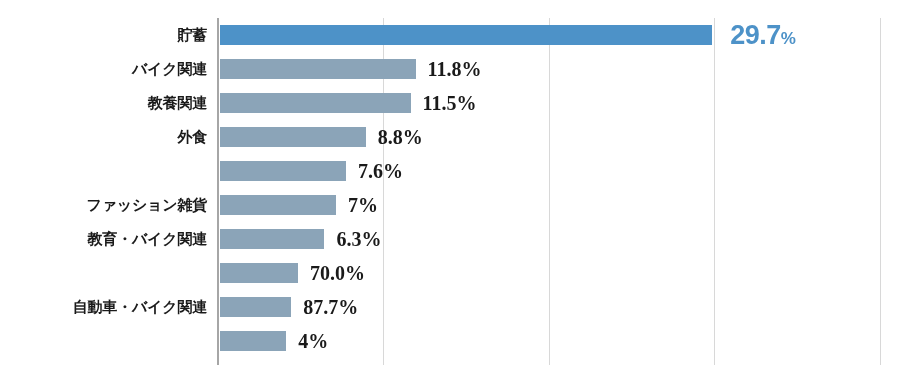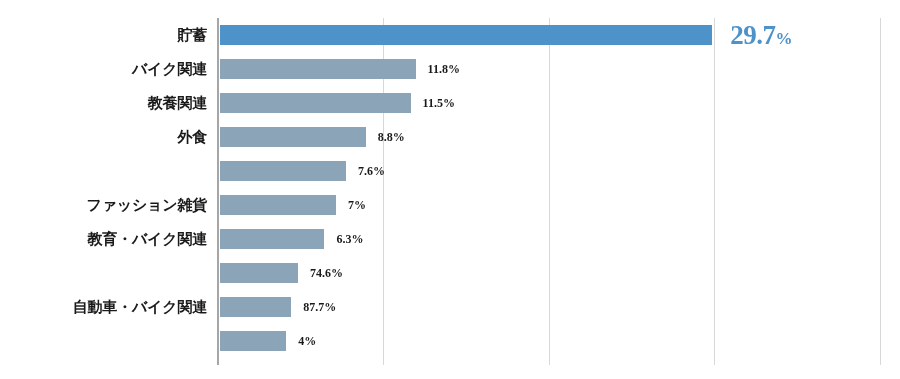--- a/index.html
+++ b/index.html
@@ -82,28 +82,28 @@
     height: 20px;
     background: #8ba4b8;
   }
   .bar.highlight {
     background: #4d92c8;
   }
 
   .value-label {
     margin-left: 12px;
     font-family: "Liberation Serif", serif;
-    font-size: 12px;
+    font-size: 20px;
     font-weight: 700;
     color: #1a1a1a;
     white-space: nowrap;
   }
   .value-label.highlight {
     margin-left: 18px;
-    font-family: Liberation Serif, serif;
+    font-family: Liberation Sans, sans-serif;
     font-size: 27px;
     font-weight: 700;
     color: #4d92c8;
     letter-spacing: -0.5px;
   }
   .value-label.highlight .pct {
     font-size: 17px;
     letter-spacing: 0;
   }
 </style>
@@ -167,21 +167,21 @@
       <div class="row">
         <div class="cat-label">教育・バイク関連</div>
         <div class="bar-wrap">
           <div class="bar" style="width: 104.422px;"></div>
           <div class="value-label">6.3%</div>
         </div>
       </div>
       <div class="row">
         <div class="bar-wrap">
           <div class="bar" style="width: 77.9025px;"></div>
-          <div class="value-label">74.6%</div>
+          <div class="value-label">70.0%</div>
         </div>
       </div>
       <div class="row">
         <div class="cat-label">自動車・バイク関連</div>
         <div class="bar-wrap">
           <div class="bar" style="width: 71.2725px;"></div>
           <div class="value-label">87.7%</div>
         </div>
       </div>
       <div class="row">

